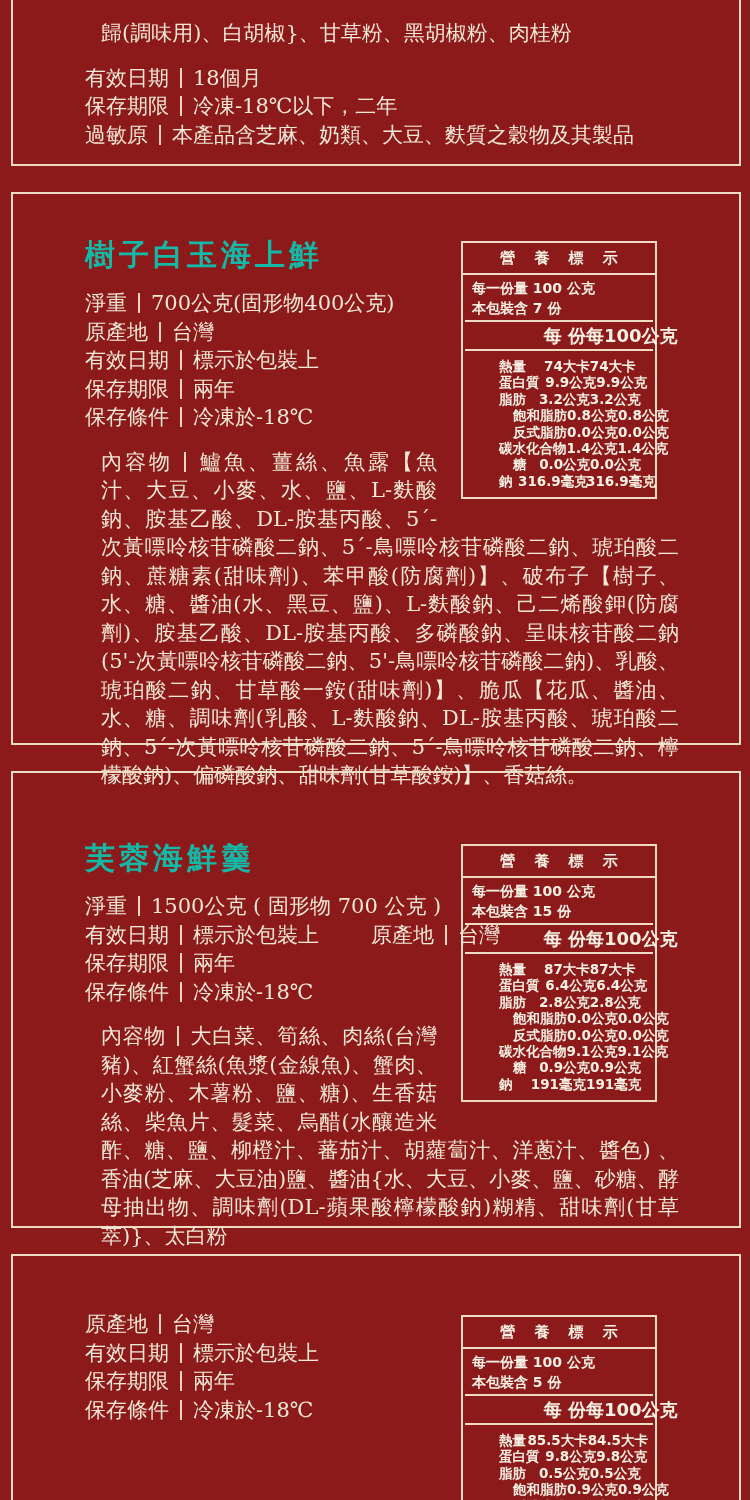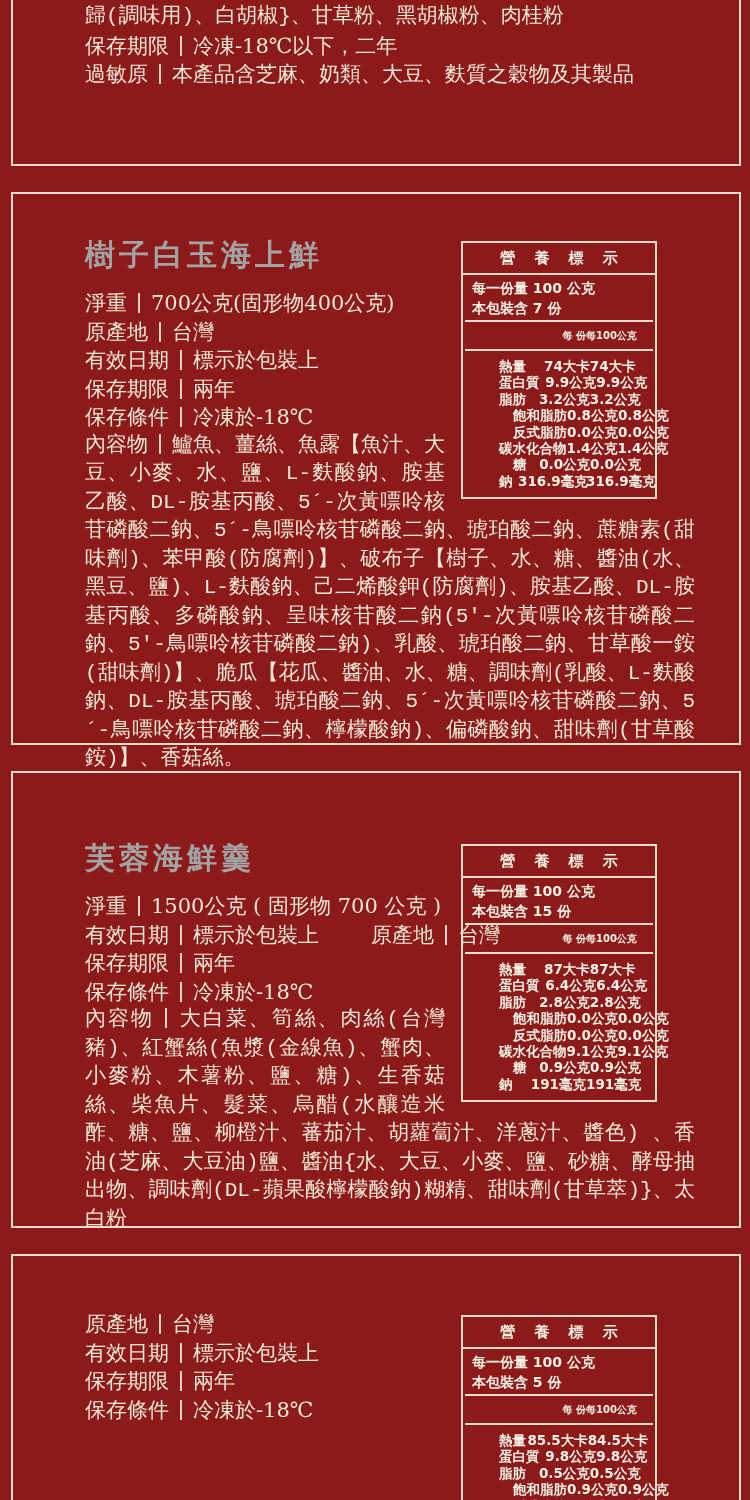--- a/index.html
+++ b/index.html
@@ -18,61 +18,64 @@
     position:relative;
   }
   .sec-top { border-top:none; height:166px; padding-top:3px; }
   .sec-1 { height:553px; padding-top:42px; }
   .sec-2 { height:457px; padding-top:66px; }
   .sec-3 { height:312px; padding-top:54px; }
   .product-title {
     margin:0 0 16px 0;
     font-size:30px; line-height:37px;
     font-weight:bold; letter-spacing:4px;
-    color:#a3a3a3;
+    color:#14b8a6;
   }
   .info-row { font-size:21px; line-height:28.5px; white-space:nowrap; }
   .bar {
     display:inline-block; width:2px; height:20px;
     background:#E9D3BF; margin:0 11px; vertical-align:-3px;
   }
   .pair2 { margin-left:52px; }
   .para {
-    margin:0; font-size:21px; line-height:28.5px;
-    word-break:break-all; text-align:justify;font-family:Liberation Mono, monospace;
+    margin:16px; font-size:21px; line-height:28.5px;
+    word-break:break-all; text-align:justify;
   }
   
   .nutri {
     float:right; width:196px; box-sizing:border-box;
     border:2px solid #EFDCC5;
-    margin:5px 38px 12px 16px;
+    margin:5px 38px 12px 24px;
     padding:4px 0 8px 0;
     color:#F8F0E3;
     font-family:"DejaVu Sans", sans-serif;
     font-weight:bold;
   }
   .n-title { font-size:15px; letter-spacing:7px; text-indent:7px; text-align:center; padding:2px 0 5px 0; }
   .n-line { border-top:2px solid #EFDCC5; margin:0 0 3px 0; }
   .n-line.inset { margin:2px 2px 3px 2px; }
   .n-serv { font-size:14px; line-height:20px; padding:0 9px; white-space:nowrap; }
-  .n-head { display:flex; font-size:10px; line-height:19px; padding:1px 7px 2px 9px; white-space:nowrap; }
+  .n-head { display:flex; font-size:18px; line-height:19px; padding:1px 7px 2px 9px; white-space:nowrap; }
   .n-head .sp { flex:1; }
   .n-rows { padding-top:4px;padding-left:27px; }
   .n-row { display:flex; font-size:13.5px; line-height:16.4px; padding:0 7px 0 9px; white-space:nowrap; }
   .n-label { flex:1; text-align:left; }
   .n-label.ind { padding-left:14px; }
   .n-v1 { width:68px; text-align:right; }
   .n-v2 { width:62px; }
 </style>
 </head>
 <body>
 
 <div class="section sec-top">
   <p class="para">歸(調味用)、白胡椒}、甘草粉、黑胡椒粉、肉桂粉</p>
   <div class="info-row">
+    <span>有效日期</span><span class="bar"></span><span>18個月</span>
+  </div>
+  <div class="info-row">
     <span>保存期限</span><span class="bar"></span><span>冷凍-18℃以下，二年</span>
   </div>
   <div class="info-row">
     <span>過敏原</span><span class="bar"></span><span>本產品含芝麻、奶類、大豆、麩質之穀物及其製品</span>
   </div>
 </div>
 
 <div class="section sec-1">
   <div class="nutri">
     <div class="n-title">營 養 標 示</div>

